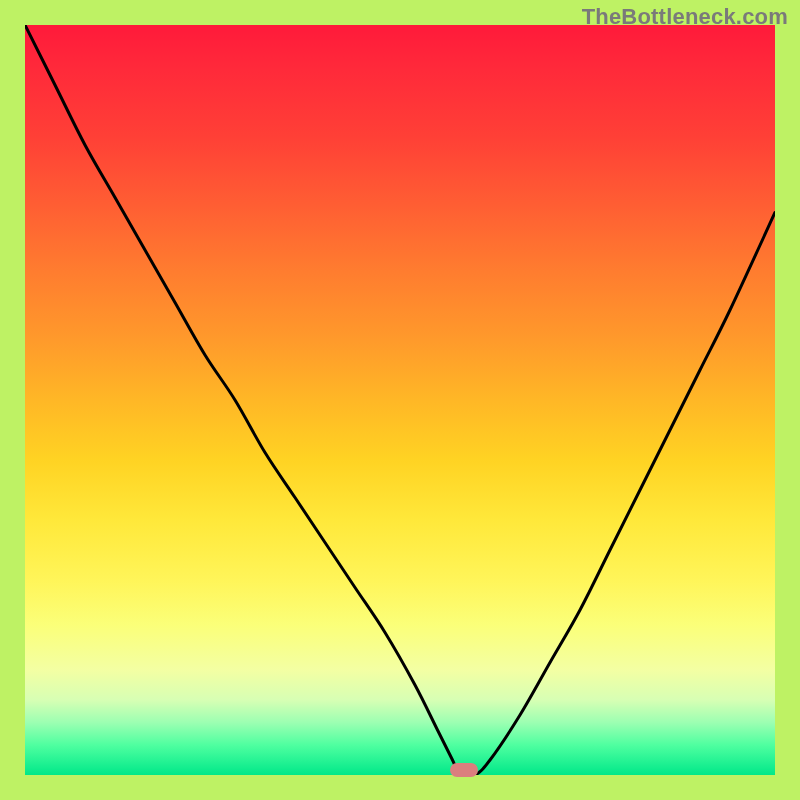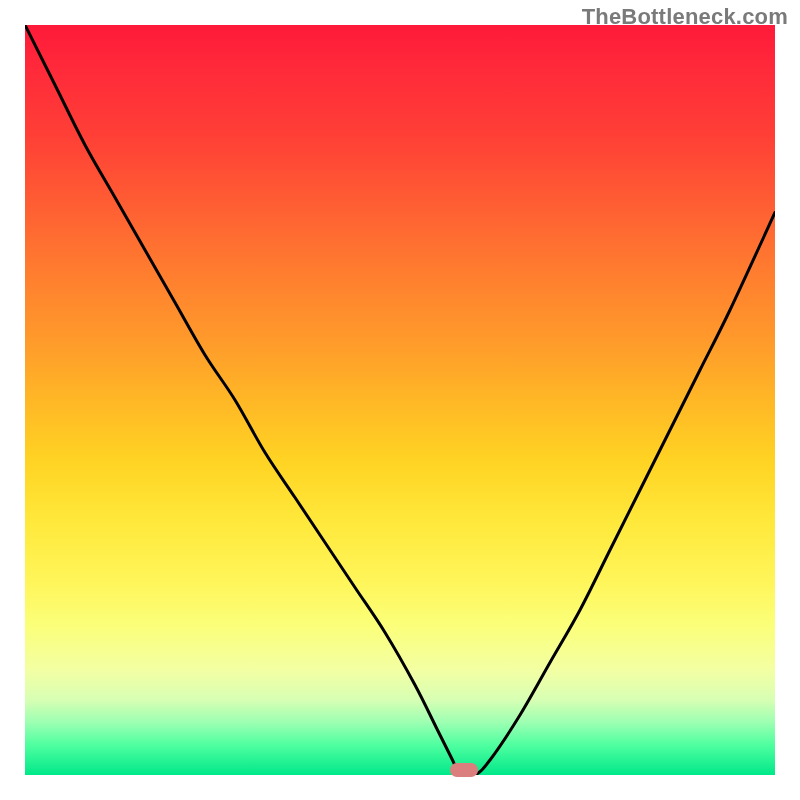--- a/index.html
+++ b/index.html
@@ -7,21 +7,21 @@
     padding: 0;
     width: 800px;
     height: 800px;
     background: #000;
     overflow: hidden;
   }
   .stage {
     position: relative;
     width: 800px;
     height: 800px;
-    background: #ffffff;
+    background: #bef264;
   }
   .plot {
     position: absolute;
     left: 25px;
     top: 25px;
     width: 750px;
     height: 750px;
     background: linear-gradient(to bottom,
       #ff1a3a 0%,
       #ff2a3a 6%,

